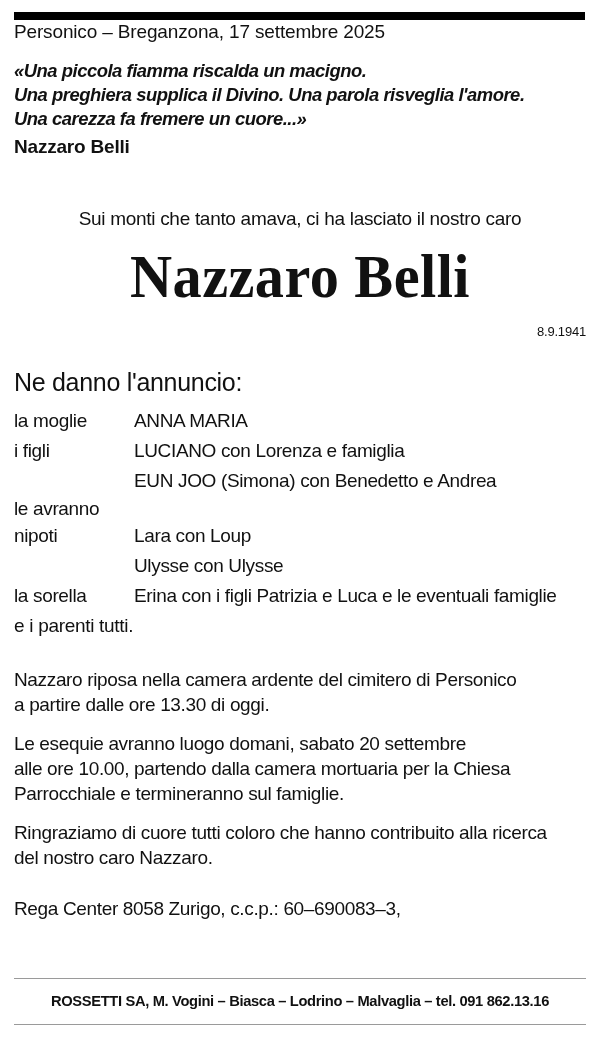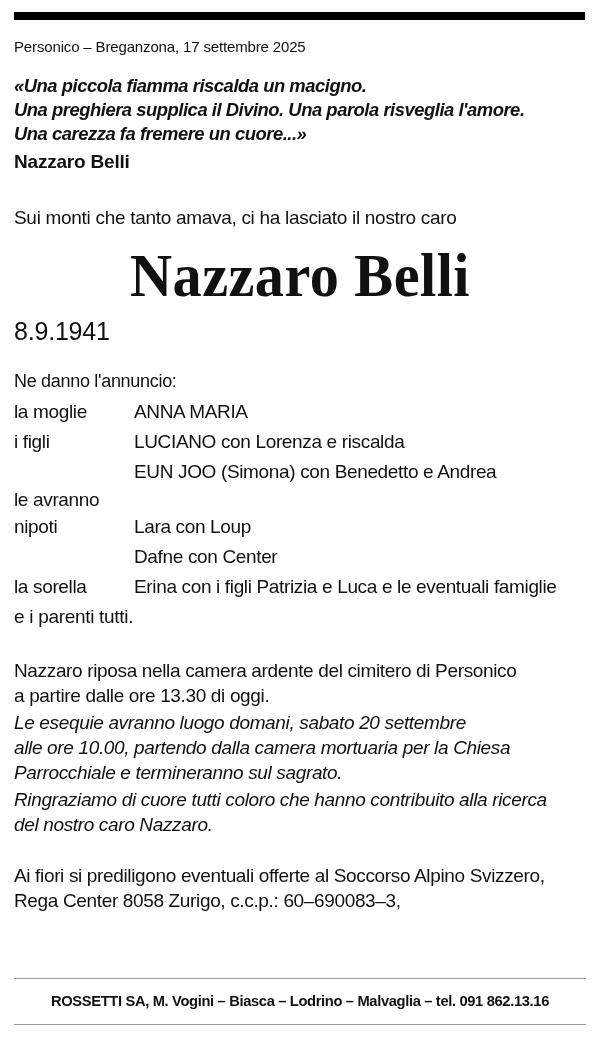--- a/index.html
+++ b/index.html
@@ -30,22 +30,21 @@
   
   .top-bar {
     margin-top: 12px;
     height: 8px;
     width: 571px;
     background: #000000;
   }
 
   
   .place-date {
-    margin-top: 15px;
-    font-size: 15px;
+    font-size: 19px;
     line-height: 24px;
     letter-spacing: -0.15px;
     white-space: nowrap;
   }
 
   
   .quote {
     margin-top: 15px;
     font-style: italic;
     font-weight: bold;
@@ -60,56 +59,57 @@
   .quote-author {
     margin-top: 4px;
     font-weight: bold;
     font-size: 19px;
     line-height: 24px;
     letter-spacing: -0.2px;
   }
 
   
   .intro {
-    margin-top: 32px;
+    margin-top: 48px;
+    text-align: center;
     font-size: 19px;
     line-height: 24px;
     letter-spacing: -0.3px;
     white-space: nowrap;
   }
 
   .deceased-name {
     margin-top: 13px;
     text-align: center;
     font-family: "Liberation Serif", "DejaVu Serif", serif;
     font-weight: bold;
     font-size: 62px;
     line-height: 64px;
     letter-spacing: 0.5px;
     transform: scaleX(0.94);
   }
 
   .birthdate {
     margin-top: 12px;
-    text-align: left;
-    font-size: 25px;
+    text-align: right;
+    font-size: 13px;
     line-height: 24px;
     letter-spacing: -0.2px;
   }
 
   
   .announce-head {
     margin-top: 26px;
-    font-size: 18px;
+    font-size: 25px;
     line-height: 24px;
     letter-spacing: -0.3px;
   }
 
   .family-table {
-    margin-top: 4px;
+    margin-top: 12px;
     width: 100%;
     border-collapse: collapse;
   }
   .family-table td {
     font-size: 19px;
     line-height: 30px;
     letter-spacing: -0.35px;
     vertical-align: top;
     padding: 0;
     white-space: nowrap;
@@ -126,21 +126,21 @@
     letter-spacing: -0.3px;
   }
 
   
   .para {
     margin-top: 22px;
     font-size: 19px;
     line-height: 25px;
     letter-spacing: -0.35px;
   }
-  .para.tight { margin-top: 2px; font-style: italic; }
+  .para.tight { margin-top: 14px; }
   .para.gap   { margin-top: 26px; }
   .para-line  { white-space: nowrap; }
 
   
   .footer {
     position: absolute;
     left: 14px;
     right: 14px;
     bottom: 16px;
   }
@@ -186,65 +186,64 @@
   <div class="announce-head">Ne danno l'annuncio:</div>
 
   <table class="family-table">
     <tbody>
       <tr>
         <td class="rel">la moglie</td>
         <td>ANNA MARIA</td>
       </tr>
       <tr>
         <td class="rel">i figli</td>
-        <td>LUCIANO con Lorenza e riscalda</td>
+        <td>LUCIANO con Lorenza e famiglia</td>
       </tr>
       <tr>
         <td class="rel"></td>
         <td>EUN JOO (Simona) con Benedetto e Andrea</td>
       </tr>
       <tr class="tight">
         <td class="rel">le avranno</td>
         <td></td>
       </tr>
       <tr>
         <td class="rel">nipoti</td>
         <td>Lara con Loup</td>
       </tr>
       <tr>
         <td class="rel"></td>
-        <td>Dafne con Center</td>
+        <td>Ulysse con Ulysse</td>
       </tr>
       <tr>
         <td class="rel">la sorella</td>
         <td>Erina con i figli Patrizia e Luca e le eventuali famiglie</td>
       </tr>
     </tbody>
   </table>
 
   <div class="closing-line">e i parenti tutti.</div>
 
   <div class="para gap">
     <div class="para-line">Nazzaro riposa nella camera ardente del cimitero di Personico</div>
     <div class="para-line">a partire dalle ore 13.30 di oggi.</div>
   </div>
 
   <div class="para tight">
     <div class="para-line">Le esequie avranno luogo domani, sabato 20 settembre</div>
     <div class="para-line">alle ore 10.00, partendo dalla camera mortuaria per la Chiesa</div>
-    <div class="para-line">Parrocchiale e termineranno sul sagrato.</div>
+    <div class="para-line">Parrocchiale e termineranno sul famiglie.</div>
   </div>
 
   <div class="para tight">
     <div class="para-line">Ringraziamo di cuore tutti coloro che hanno contribuito alla ricerca</div>
     <div class="para-line">del nostro caro Nazzaro.</div>
   </div>
 
   <div class="para gap">
-    <div class="para-line">Ai fiori si prediligono eventuali offerte al Soccorso Alpino Svizzero,</div>
     <div class="para-line">Rega Center 8058 Zurigo, c.c.p.: 60–690083–3,</div>
   </div>
 
   <div class="footer">
     <div class="rule"></div>
     <div class="footer-text">ROSSETTI SA, M. Vogini – Biasca – Lodrino – Malvaglia – tel. 091 862.13.16</div>
     <div class="rule"></div>
   </div>
 
 </div>

